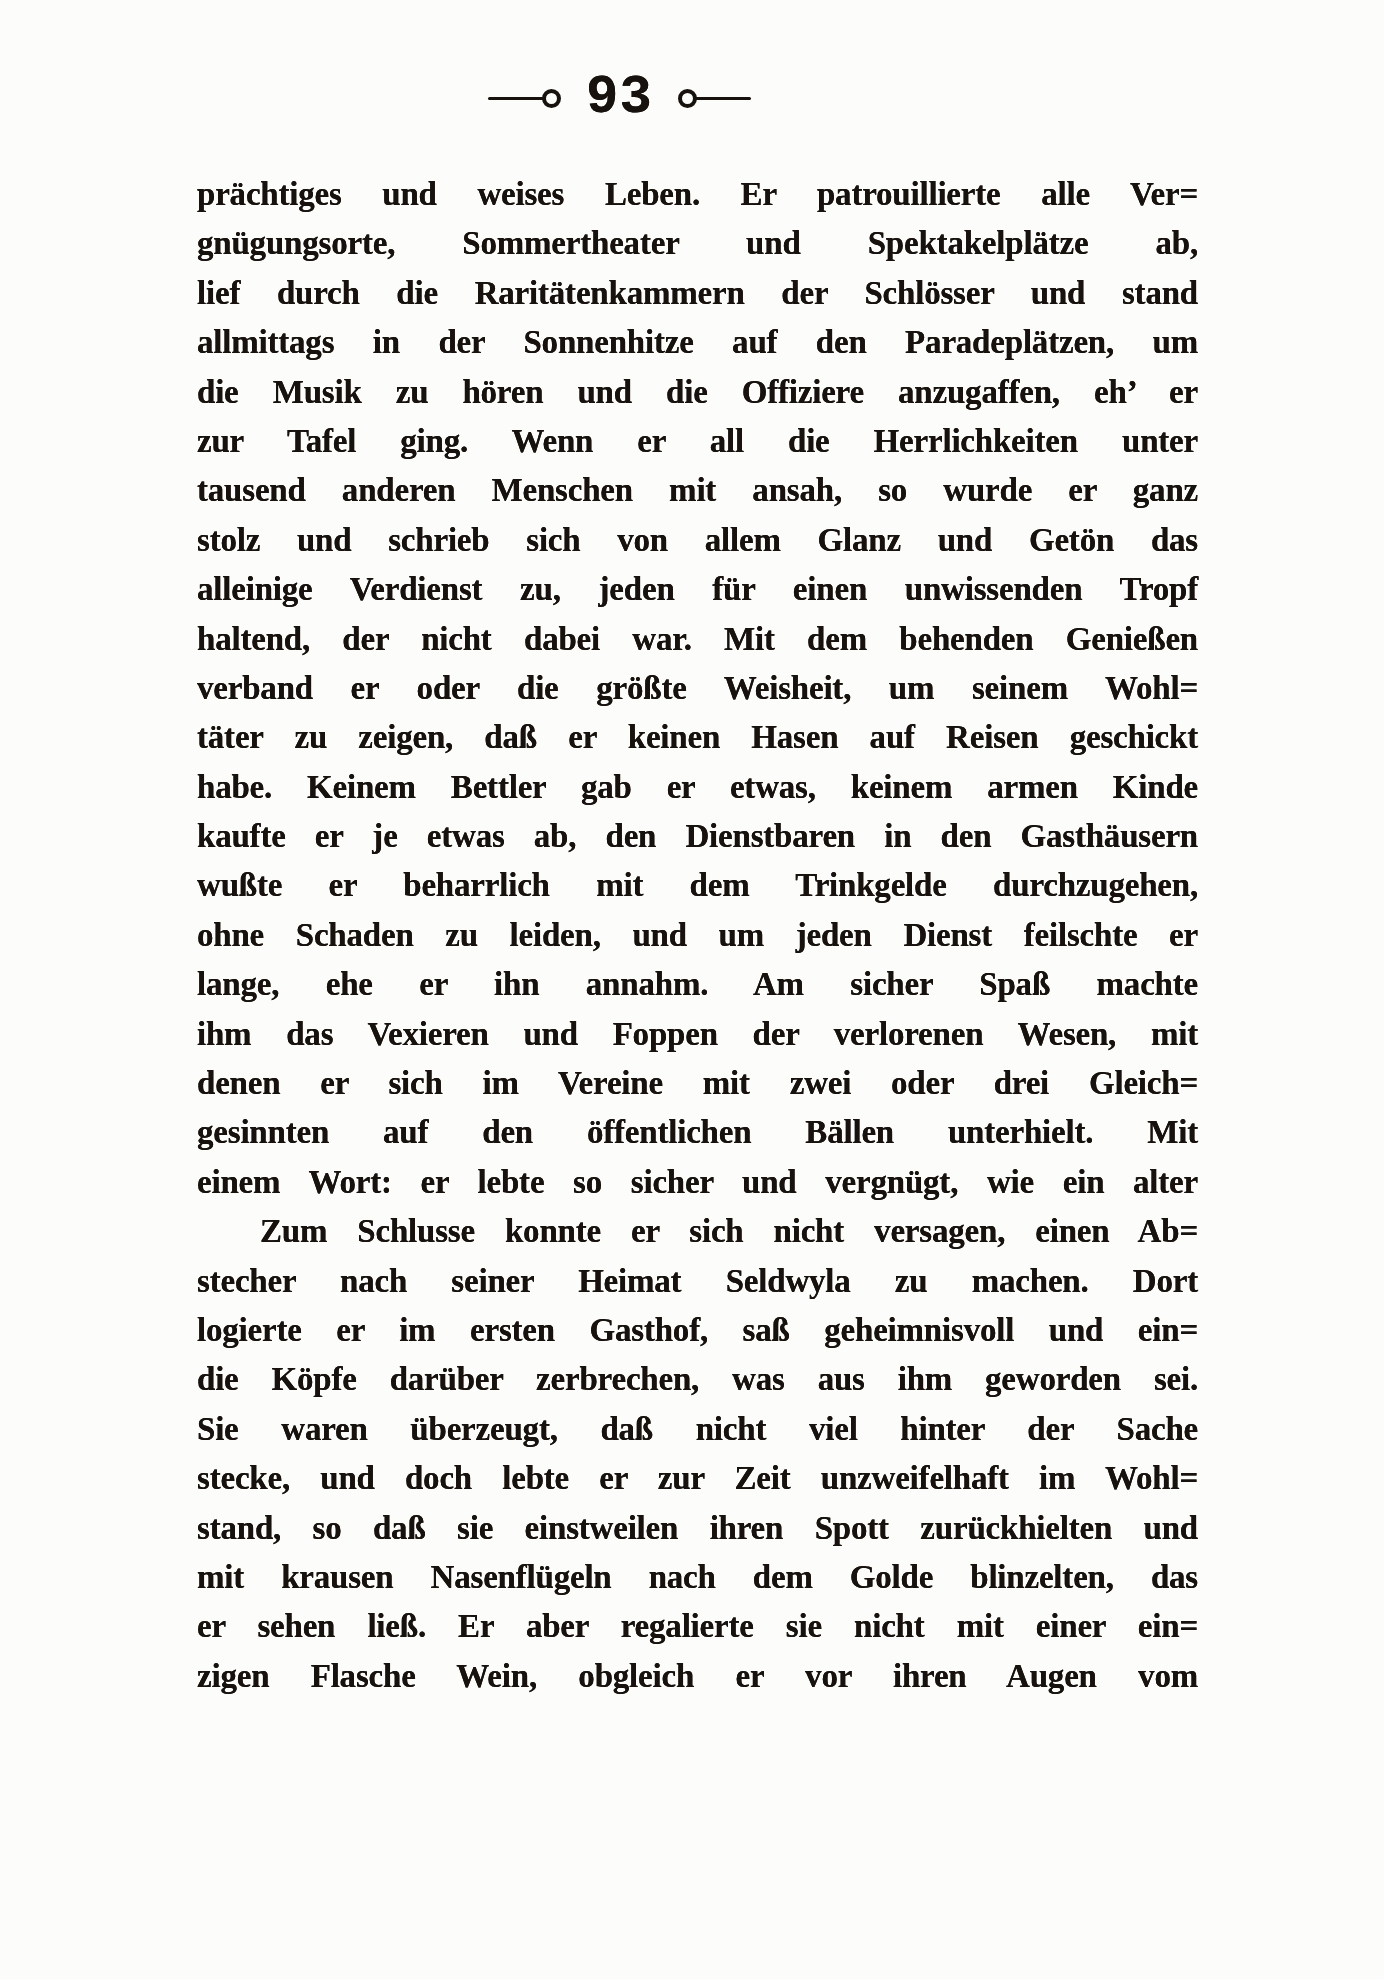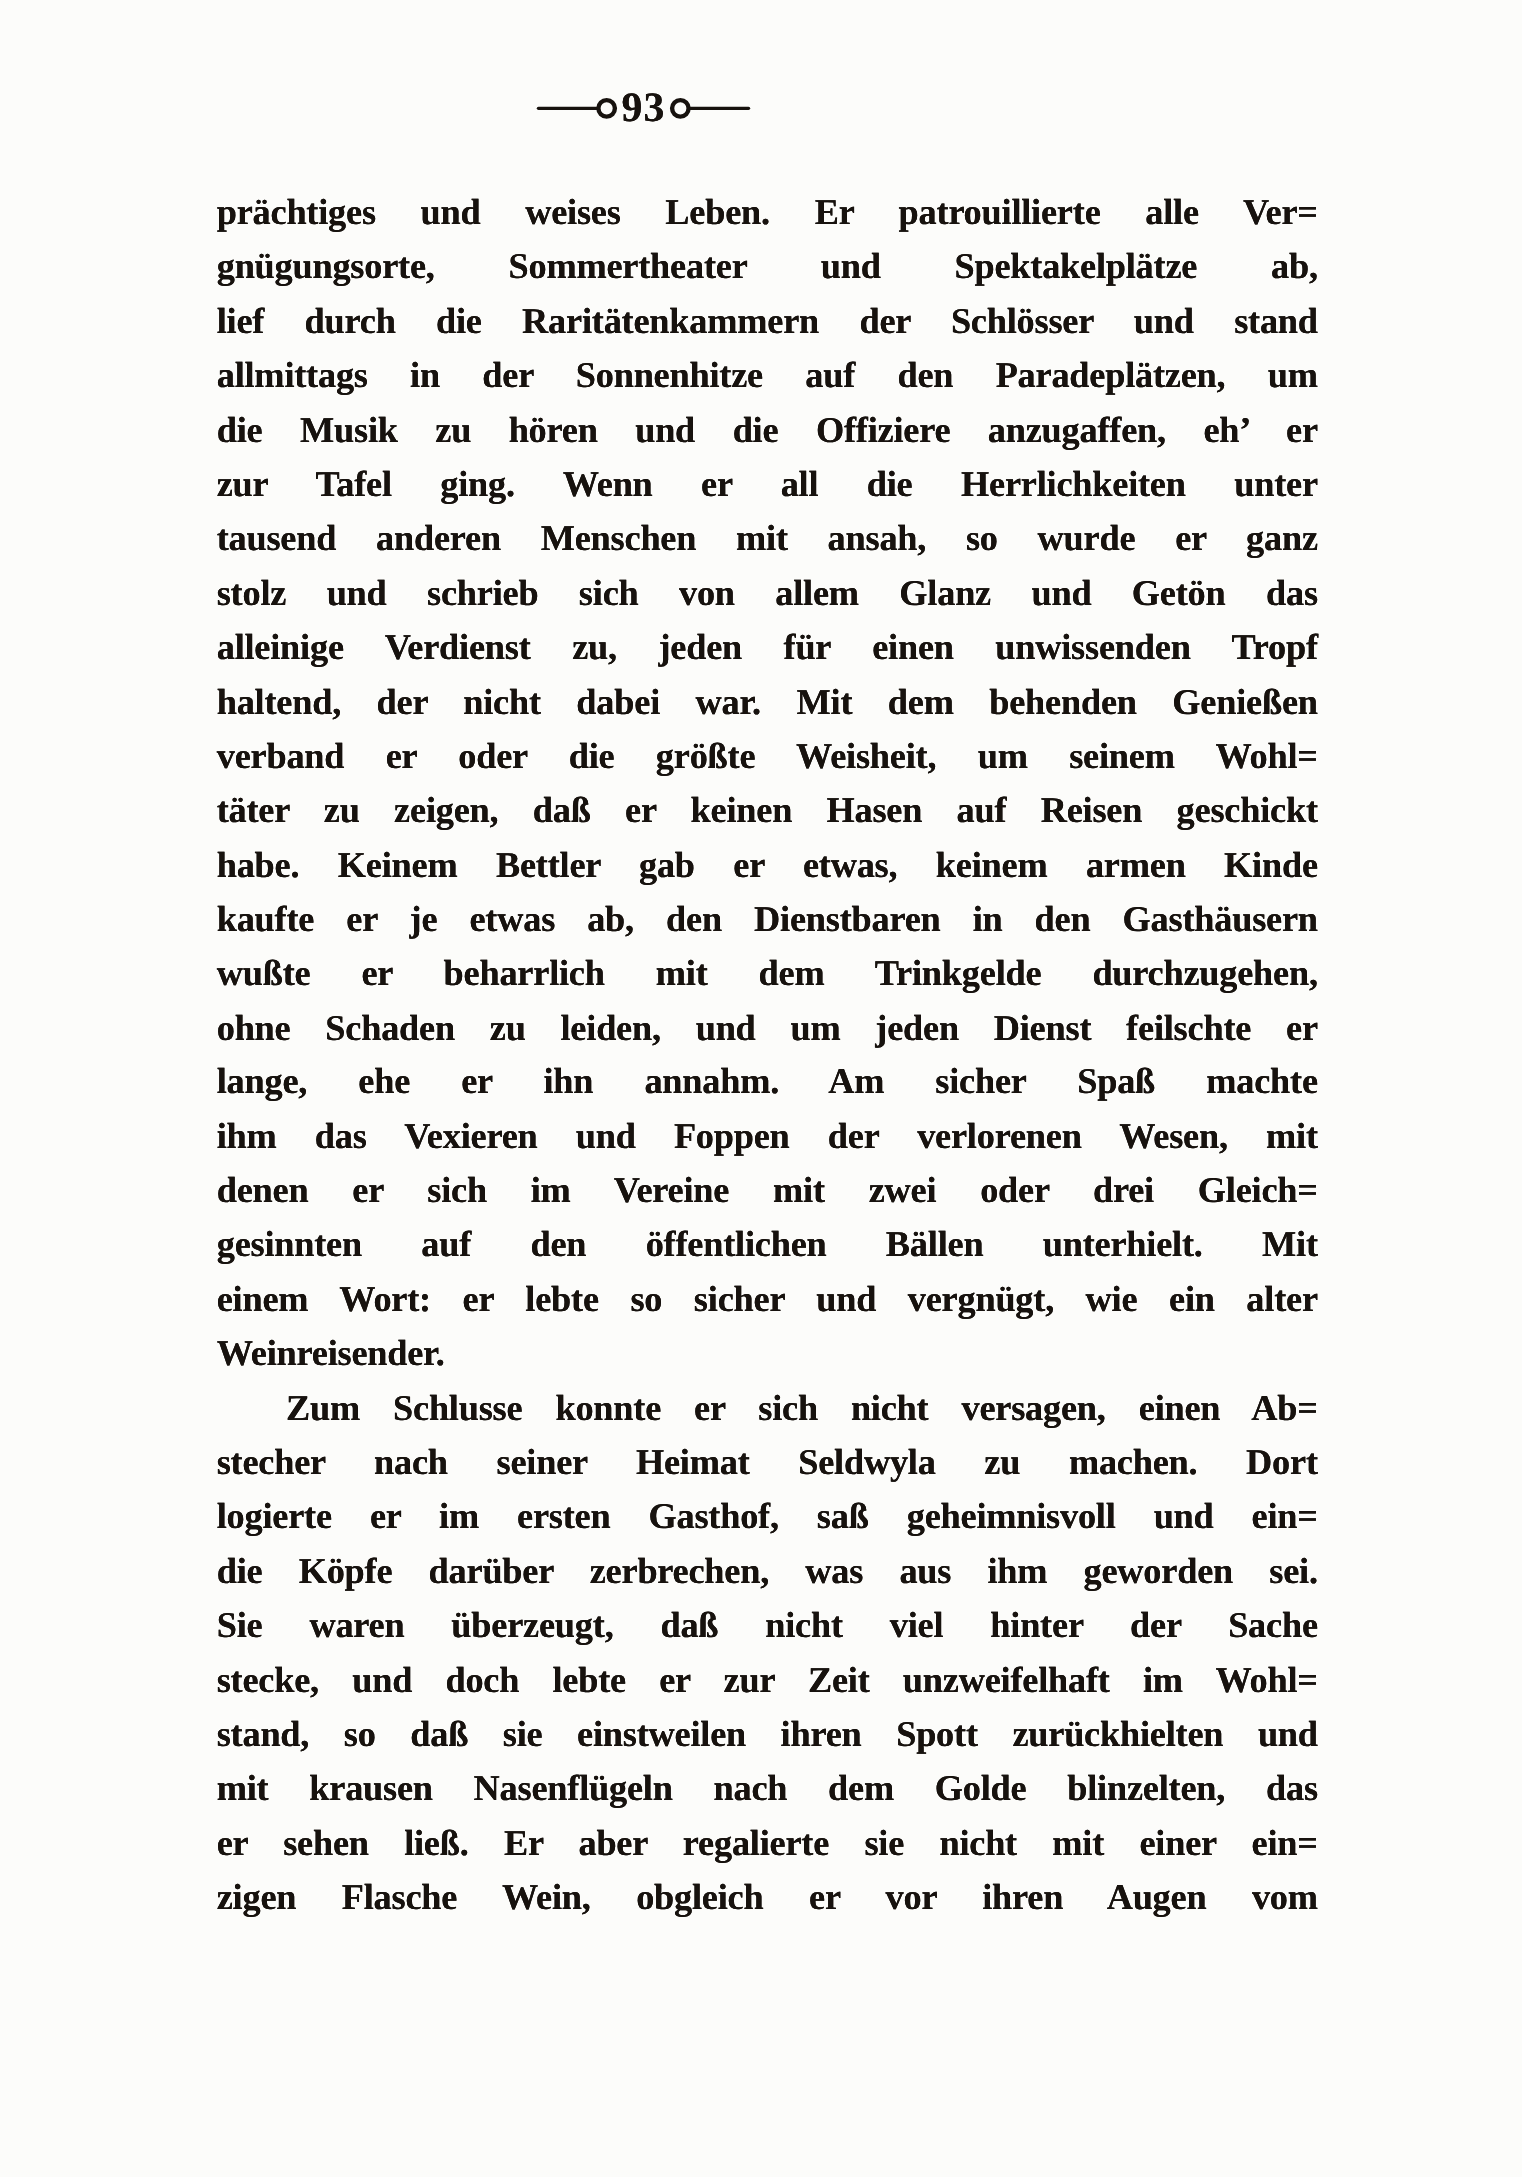--- a/index.html
+++ b/index.html
@@ -38,26 +38,27 @@
   .orn-circle {
     width: 11px;
     height: 11px;
     border: 4px solid #17120e;
     border-radius: 50%;
     background: #fcfcfa;
   }
   .orn-left .orn-circle { margin-left: -2px; }
   .orn-right .orn-circle { margin-right: -2px; }
   .page-number {
-    font-size: 38px;
+    font-size: 54px;
     font-weight: 700;
     letter-spacing: 1px;
-    margin: 0 4px;
+    margin: 0 25px;
     line-height: 44px;
     text-shadow: 0 0 0.5px currentColor;
+    font-family: Liberation Mono, monospace;
   }
   
   .text-block {
     position: absolute;
     top: 170px;
     left: 197px;
     width: 1001px;
   }
   .line {
     height: 49.4px;
@@ -111,21 +112,20 @@
     <div class="line">täter zu zeigen, daß er keinen Hasen auf Reisen geschickt</div>
     <div class="line">habe. Keinem Bettler gab er etwas, keinem armen Kinde</div>
     <div class="line">kaufte er je etwas ab, den Dienstbaren in den Gasthäusern</div>
     <div class="line">wußte er beharrlich mit dem Trinkgelde durchzugehen,</div>
     <div class="line">ohne Schaden zu leiden, und um jeden Dienst feilschte er</div>
     <div class="line">lange, ehe er ihn annahm. Am sicher Spaß machte</div>
     <div class="line">ihm das Vexieren und Foppen der verlorenen Wesen, mit</div>
     <div class="line">denen er sich im Vereine mit zwei oder drei Gleich=</div>
     <div class="line">gesinnten auf den öffentlichen Bällen unterhielt. Mit</div>
     <div class="line">einem Wort: er lebte so sicher und vergnügt, wie ein alter</div>
-    <div class="line flush">Weinreisender.</div>
     <div class="line para-start">Zum Schlusse konnte er sich nicht versagen, einen Ab=</div>
     <div class="line">stecher nach seiner Heimat Seldwyla zu machen. Dort</div>
     <div class="line">logierte er im ersten Gasthof, saß geheimnisvoll und ein=</div>
     <div class="line">die Köpfe darüber zerbrechen, was aus ihm geworden sei.</div>
     <div class="line">Sie waren überzeugt, daß nicht viel hinter der Sache</div>
     <div class="line">stecke, und doch lebte er zur Zeit unzweifelhaft im Wohl=</div>
     <div class="line">stand, so daß sie einstweilen ihren Spott zurückhielten und</div>
     <div class="line">mit krausen Nasenflügeln nach dem Golde blinzelten, das</div>
     <div class="line">er sehen ließ. Er aber regalierte sie nicht mit einer ein=</div>
     <div class="line">zigen Flasche Wein, obgleich er vor ihren Augen vom</div>

